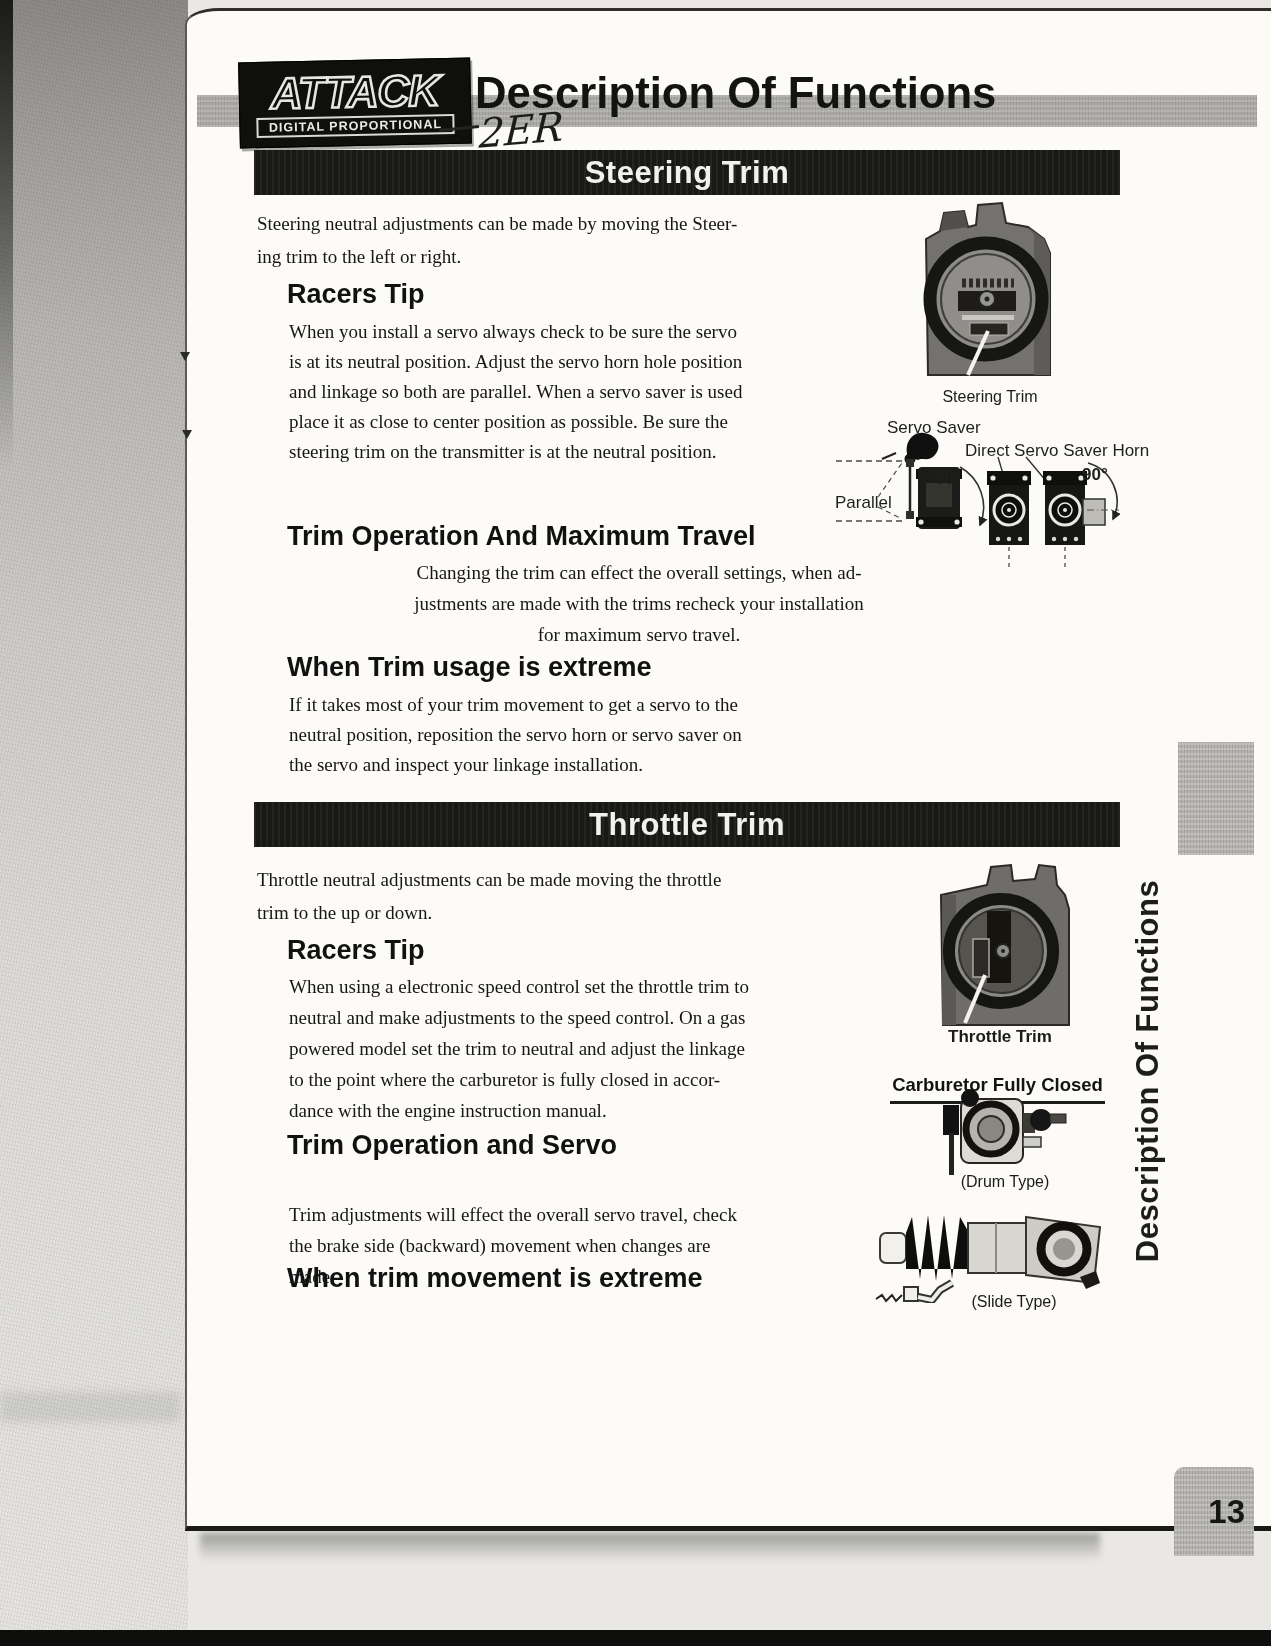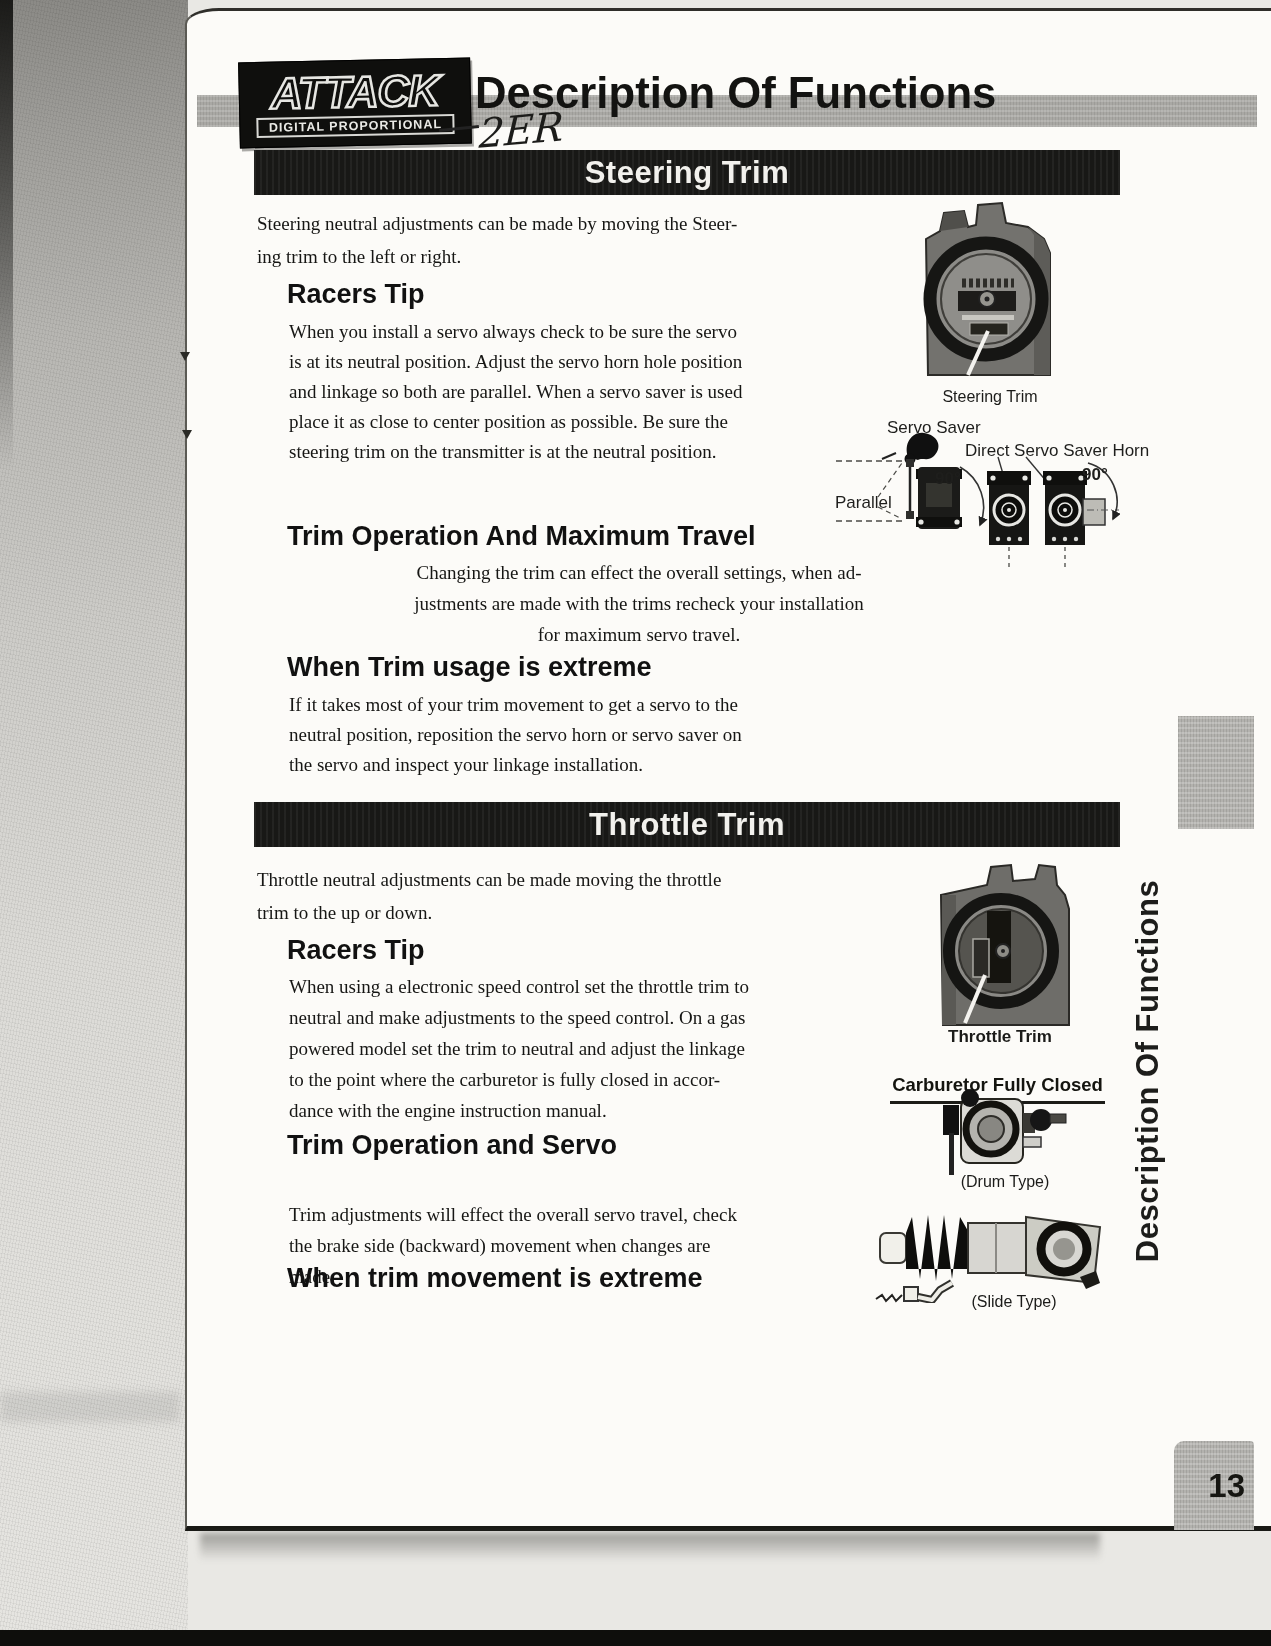--- a/index.html
+++ b/index.html
@@ -114,20 +114,21 @@
   .carb-heading{
     left:703px;top:1052px;width:215px;text-align:center;
     font-family:"Liberation Sans",sans-serif;font-weight:bold;font-size:18.5px;color:#14140f;
     border-bottom:3px solid #1c1c18;padding-bottom:5px;white-space:nowrap;margin-top:11px;
   }
   .side-tab{
     background-color:#b3b2ae;
     background-image:
       repeating-linear-gradient(0deg, rgba(255,255,255,.2) 0 2px, transparent 2px 5px),
       repeating-linear-gradient(90deg, rgba(0,0,0,.09) 0 1px, transparent 1px 3px);
+    margin-top: 26px;
   }
   .tab-top{left:991px;top:705px;width:76px;height:113px;}
   .tab-page{
     left:987px;top:1430px;width:80px;height:89px;border-radius:10px 4px 0 0;
     display:flex;align-items:center;justify-content:flex-end;padding-right:9px;box-sizing:border-box;
   }
   .page-num{
     font-family:"Liberation Sans",sans-serif;font-weight:bold;font-size:33px;color:#16161 2;
     color:#161612;
   }

